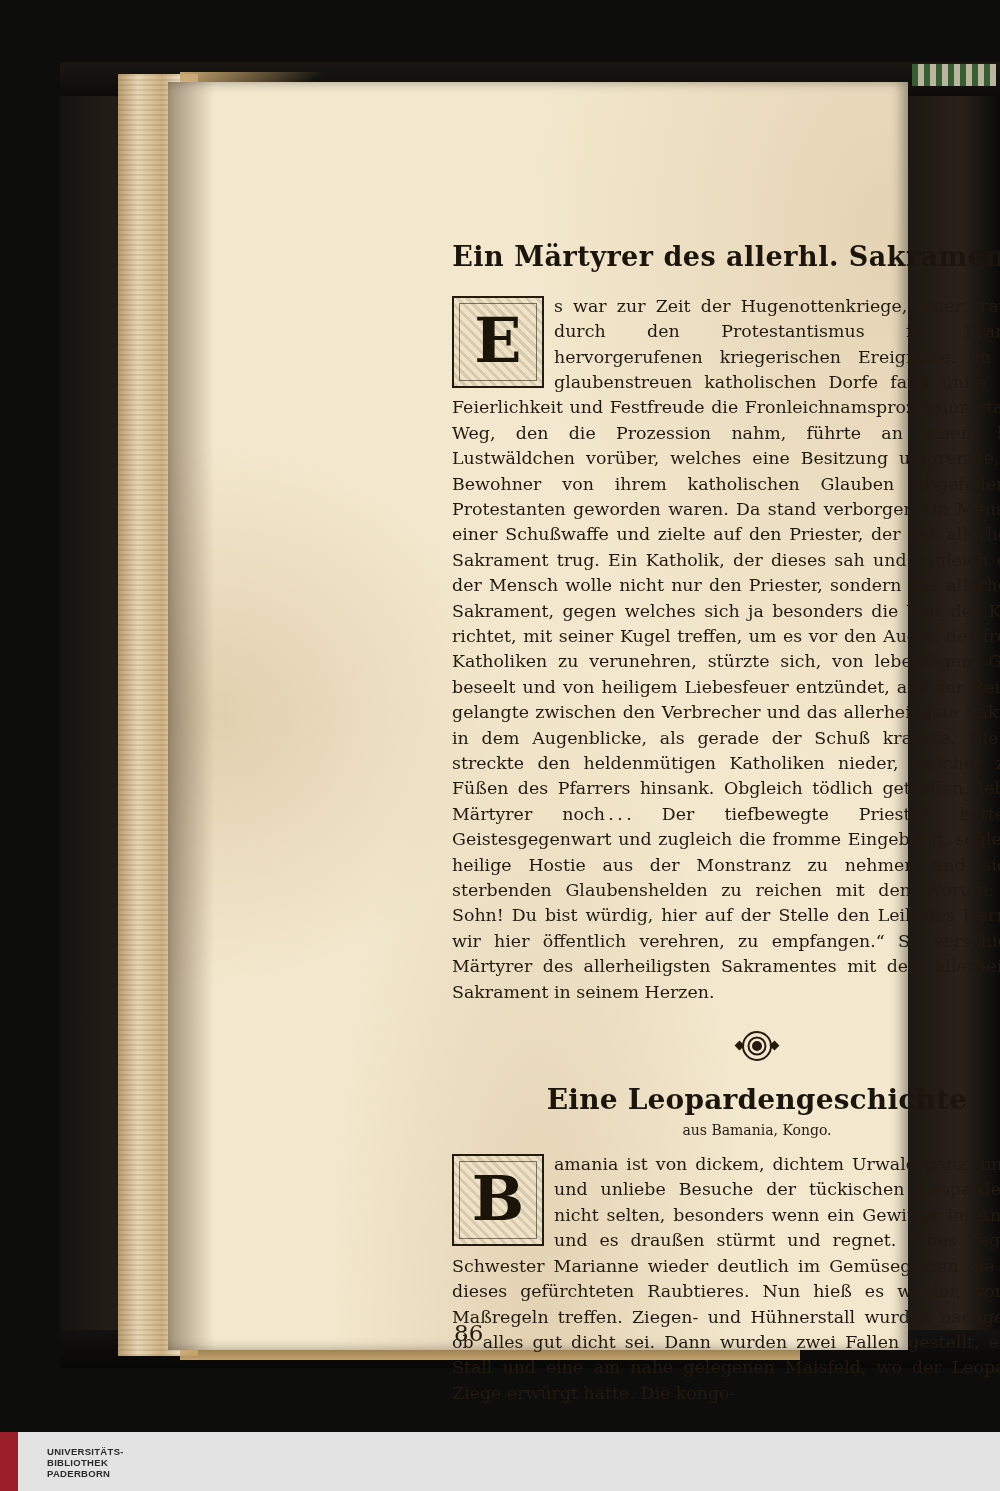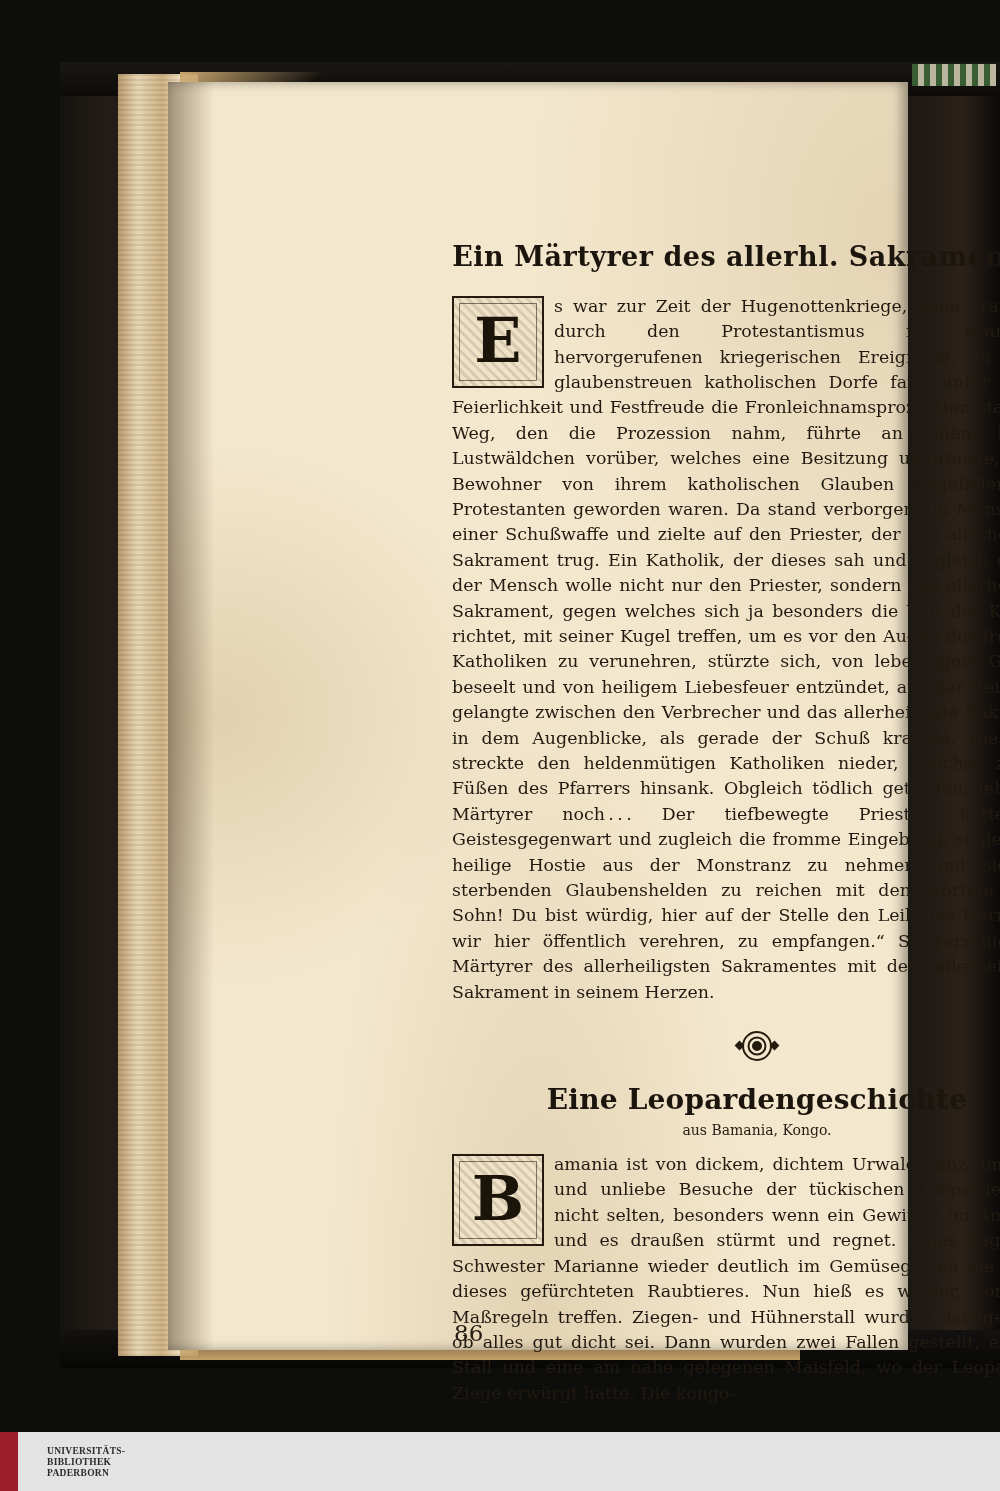--- a/index.html
+++ b/index.html
@@ -230,21 +230,21 @@
   }
   #footer-accent {
     position: absolute;
     left: 0; top: 1432px;
     width: 18px; height: 59px;
     background: #9b1f2a;
   }
   #footer-logo {
     position: absolute;
     left: 47px; top: 1446px;
-    font-family: Liberation Serif, serif;
+    font-family: Liberation Sans, sans-serif;
     font-size: 9.5px;
     font-weight: 700;
     color: #2b2b2b;
     line-height: 11px;
     letter-spacing: .3px;
   }
 </style>
 </head>
 <body>
 

